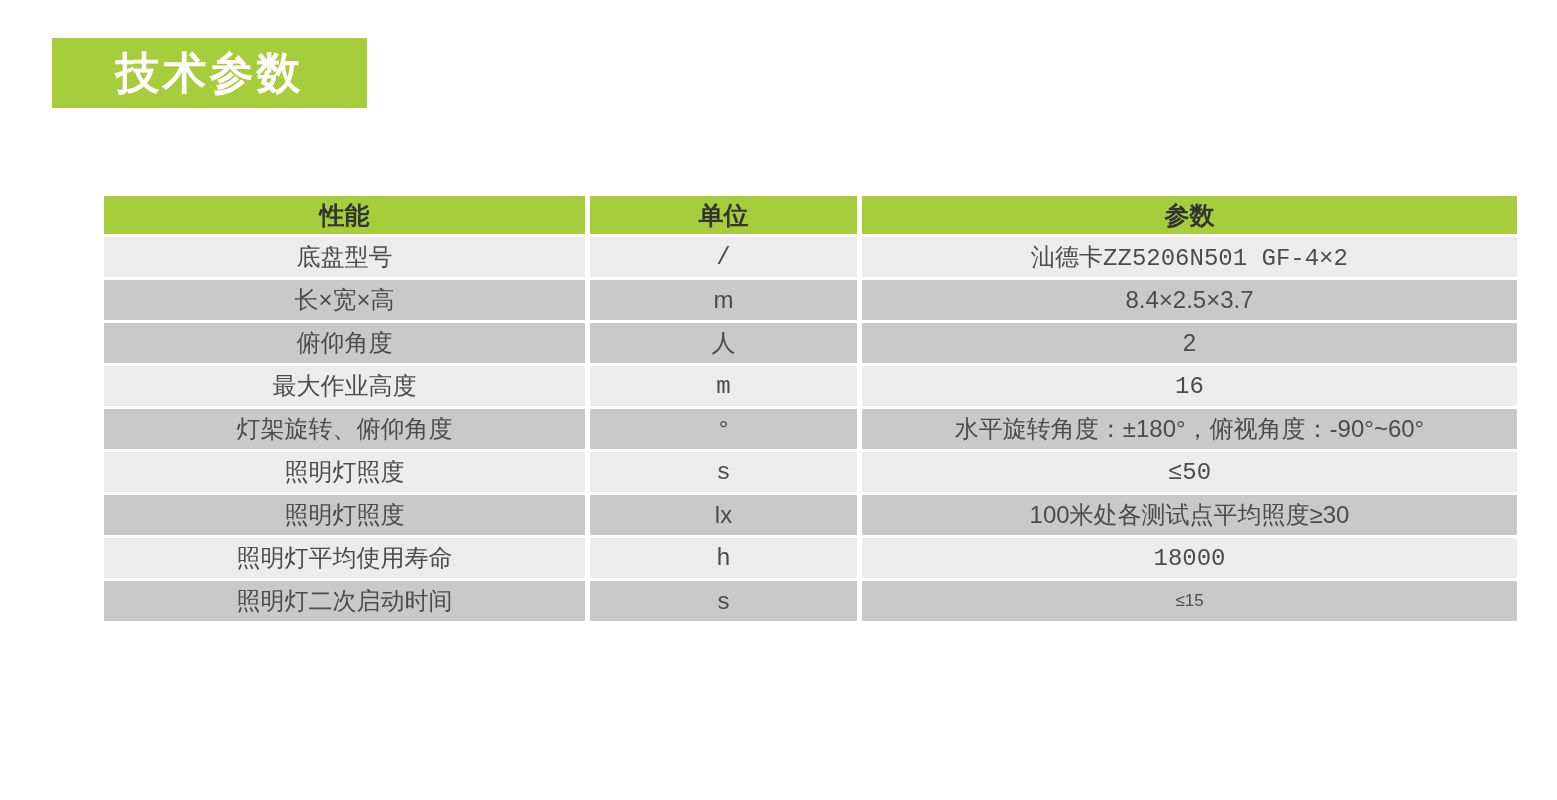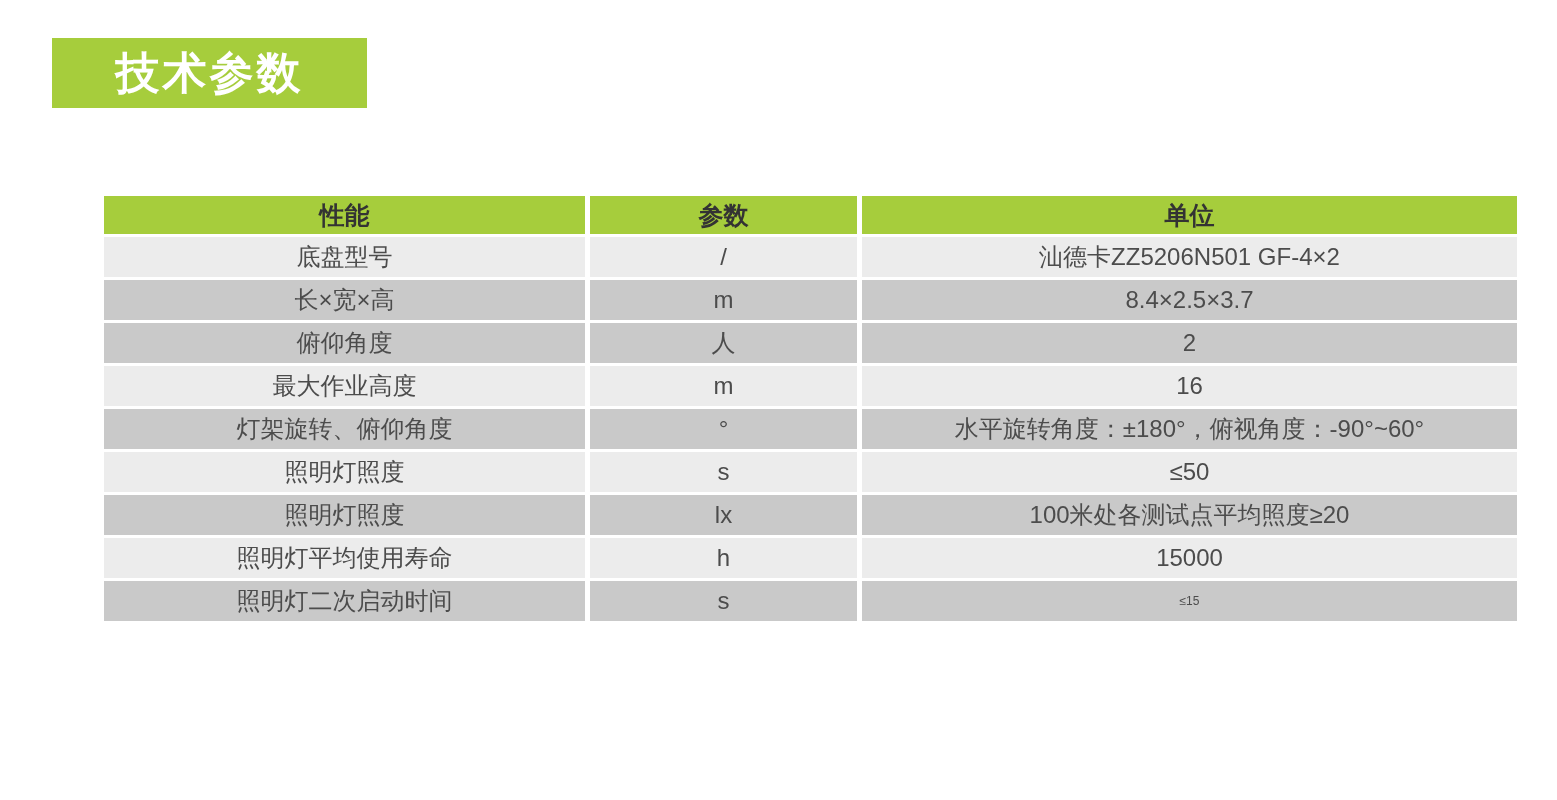--- a/index.html
+++ b/index.html
@@ -57,39 +57,39 @@
     white-space: nowrap;
     overflow: hidden;
   }
   .trow.header .cell {
     height: 38px;
     background: var(--header-bg, #a6cd3c);
     color: var(--header-text, #333333);
     font-weight: bold;
     font-size: 25px;
   }
-  .trow.light .cell { background: var(--row-light, #ececec); }
+  .trow.light .cell { background: var(--row-light, #ececec); font-family: Liberation Mono, monospace; }
   .trow.dark  .cell { background: var(--row-dark, #c9c9c9); text-align: right; }
-  .cell.small { font-size: 12px; }
+  .cell.small { font-size: 17px; }
 </style>
 </head>
 <body>
 
 <div class="page">
 
   <div class="banner">
     <span class="title-text">技术参数</span>
   </div>
 
   <div class="spec-table">
 
     <div class="trow header">
       <div class="cell">性能</div>
+      <div class="cell">单位</div>
       <div class="cell">参数</div>
-      <div class="cell">单位</div>
     </div>
 
     <div class="trow light">
       <div class="cell">底盘型号</div>
       <div class="cell">/</div>
       <div class="cell">汕德卡ZZ5206N501 GF-4×2</div>
     </div>
 
     <div class="trow dark">
       <div class="cell">长×宽×高</div>
@@ -120,27 +120,27 @@
       <div class="cell">照明灯照度</div>
       <div class="cell">s</div>
       <div class="cell">≤50</div>
     </div>
 
 
 
     <div class="trow dark">
       <div class="cell">照明灯照度</div>
       <div class="cell">lx</div>
-      <div class="cell">100米处各测试点平均照度≥20</div>
+      <div class="cell">100米处各测试点平均照度≥30</div>
     </div>
 
     <div class="trow light">
       <div class="cell">照明灯平均使用寿命</div>
       <div class="cell">h</div>
-      <div class="cell">15000</div>
+      <div class="cell">18000</div>
     </div>
 
     <div class="trow dark">
       <div class="cell">照明灯二次启动时间</div>
       <div class="cell">s</div>
       <div class="cell small">≤15</div>
     </div>
 
   </div>
 </div>

